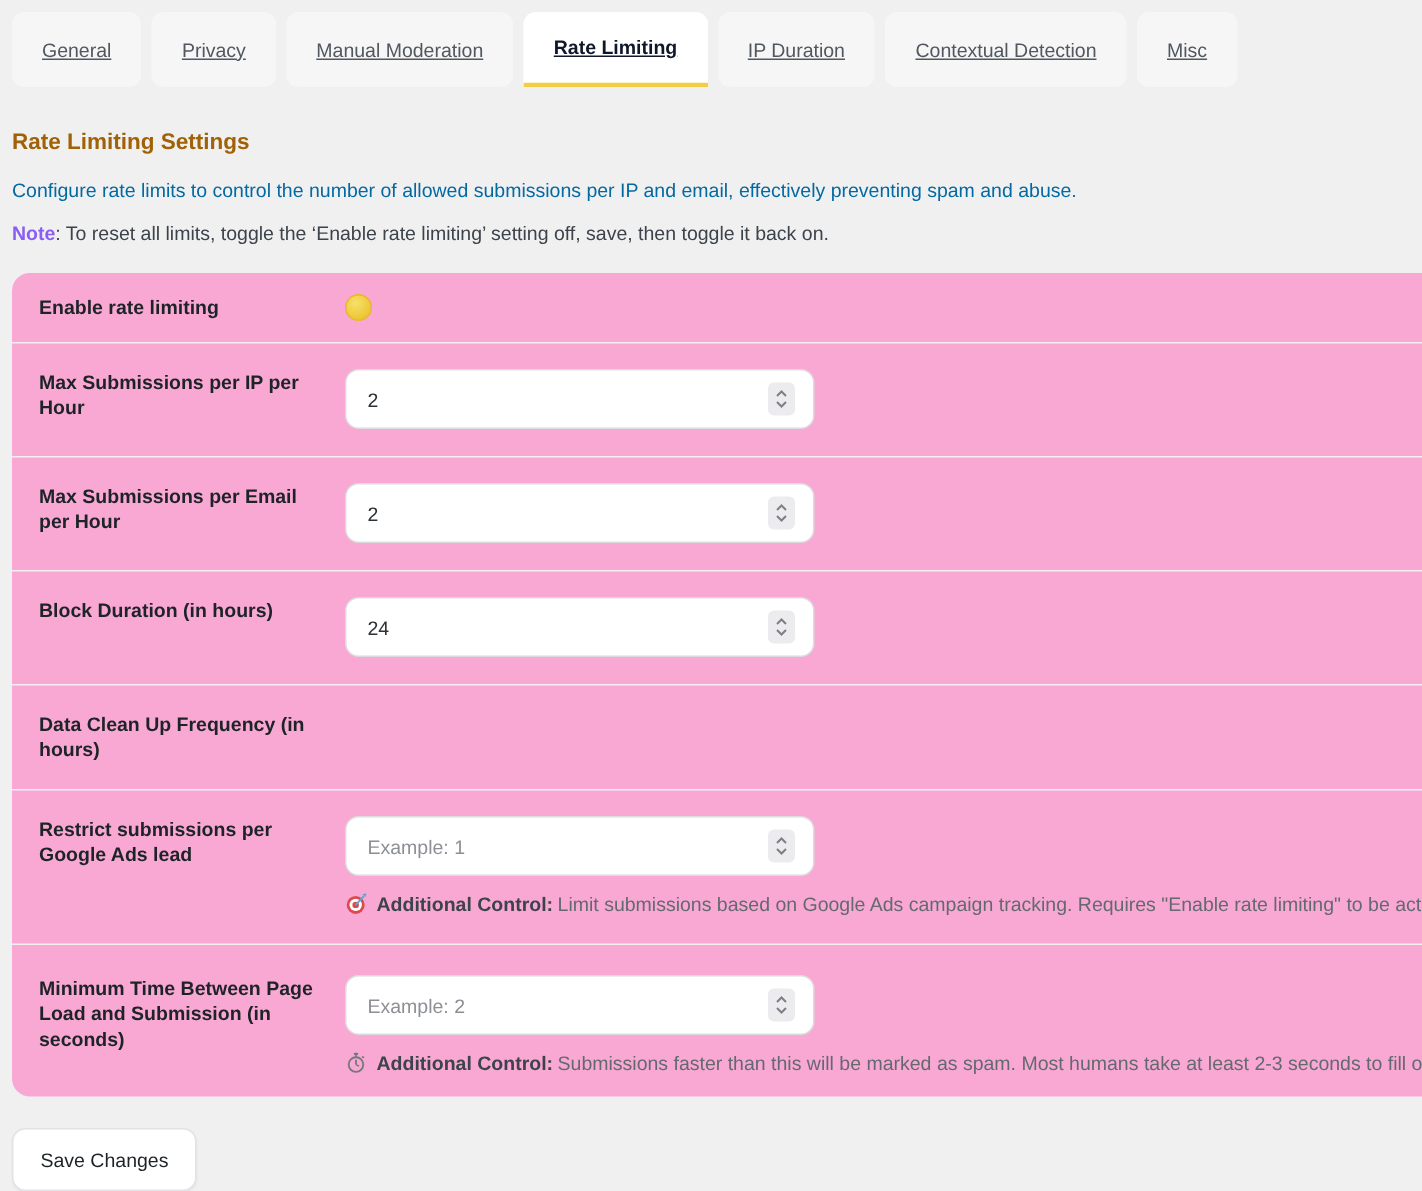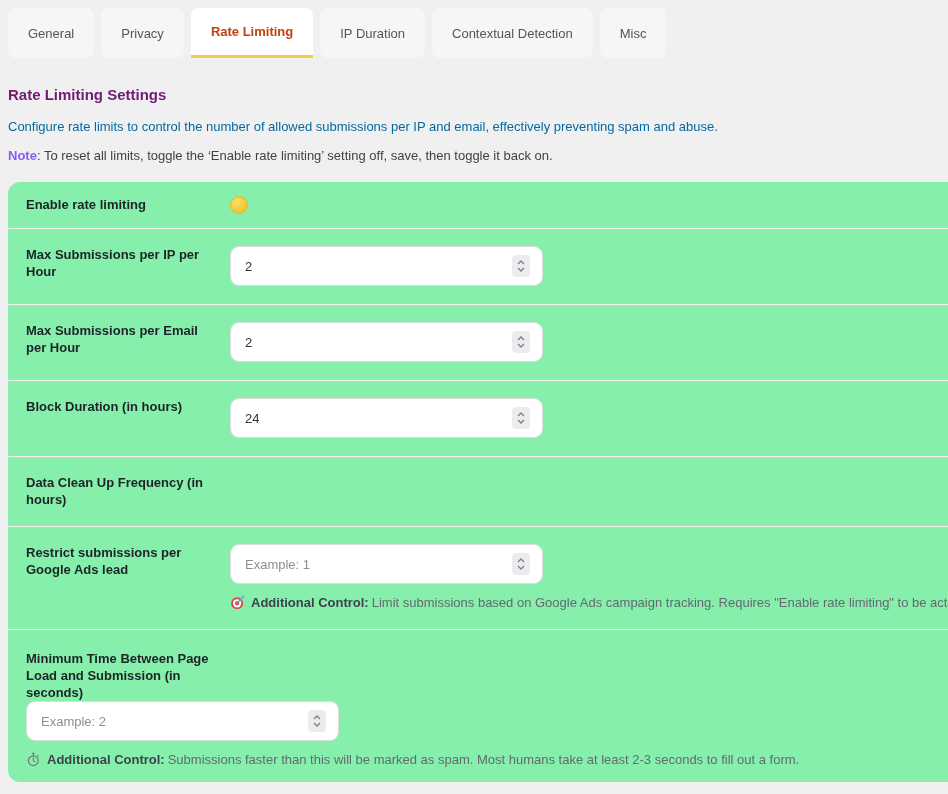--- a/index.html
+++ b/index.html
@@ -22,57 +22,58 @@
     height: 50px;
     display: flex;
     align-items: center;
     padding: 0 20px;
     background: #f6f6f7;
     border-radius: 8px;
     color: #50575e;
     font-size: 13px;
     cursor: pointer;
     white-space: nowrap;
+    text-decoration: underline;
   }
   .tab.active {
     background: #ffffff;
-    color: #c2410c;
+    color: #0f172a;
     font-weight: 700;
     border-radius: 8px 8px 0 0;
     border-bottom: 3px solid #f2ce44;
   }
 
   
   .intro { padding-left: 8px; }
   .page-title {
     margin-top: 28px;
     font-size: 15px;
     font-weight: 700;
-    color: #701a75;
+    color: #a16207;
   }
   .desc { margin-top: 16px; color: #0369a1; }
   .note { margin-top: 14px; color: #3c434a; }
   .note strong { color: #8b5cf6; font-weight: 700; }
 
   
   .card {
     margin: 19px 0 0 8px;
     width: 940px;
-    background: #86efac;
+    background: #f9a8d4;
     border-radius: 12px 0 0 12px;
   }
   .row {
     display: flex;
     align-items: flex-start;
     border-bottom: 1px solid #f0f0f1;
     padding: 17px 0 18px 18px;
   }
   .row:last-child { border-bottom: none; }
   .row-toggle { padding: 14px 0 14px 18px; }
-  .row-tall { padding-top: 20px; padding-bottom: 14px; flex-direction: column; }
+  .row-tall { padding-top: 20px; padding-bottom: 14px; }
   .label {
     width: 204px;
     flex-shrink: 0;
     font-weight: 700;
     color: #1d2327;
     line-height: 17px;
     padding-right: 14px;
   }
   .control { flex: 1; min-width: 0; }
 
@@ -159,20 +160,21 @@
 </style>
 </head>
 <body>
 
 
 
 
 <div class="tabs">
   <div class="tab">General</div>
   <div class="tab">Privacy</div>
+  <div class="tab">Manual Moderation</div>
   <div class="tab active">Rate Limiting</div>
   <div class="tab">IP Duration</div>
   <div class="tab">Contextual Detection</div>
   <div class="tab">Misc</div>
 </div>
 
 
 <div class="intro">
   <div class="page-title">Rate Limiting Settings</div>
   <p class="desc">Configure rate limits to control the number of allowed submissions per IP and email, effectively preventing spam and abuse.</p>

